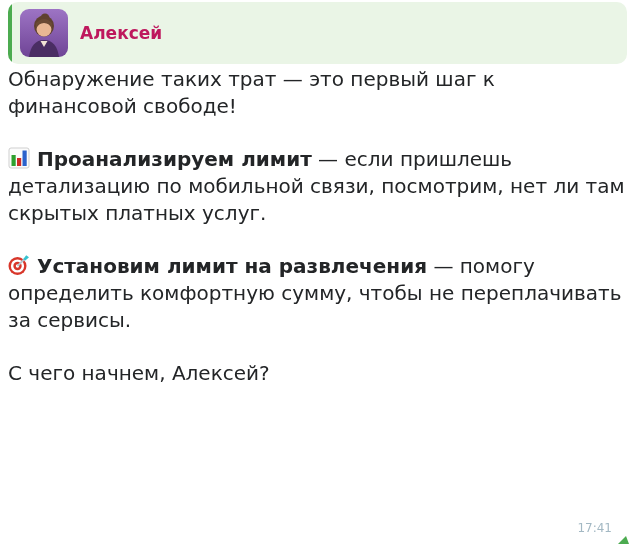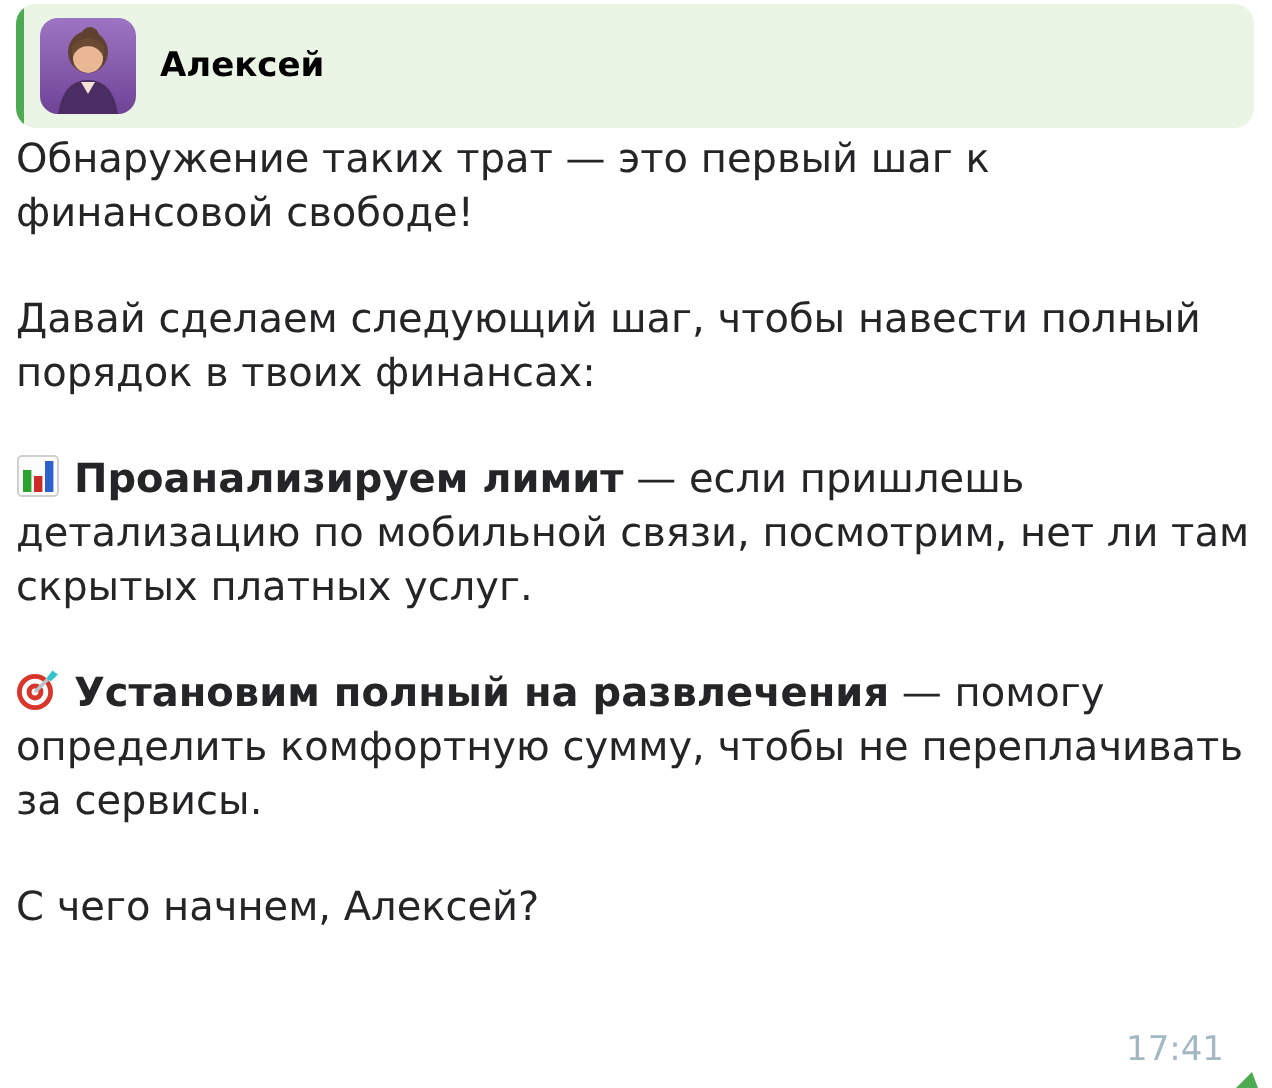--- a/index.html
+++ b/index.html
@@ -42,21 +42,21 @@
   .quote-avatar svg { display: block; width: 48px; height: 48px; }
   .quote-texts {
     margin-left: 12px;
     min-width: 0;
     display: flex;
     flex-direction: column;
     justify-content: center;
     line-height: 24px;
   }
   .quote-author {
-    color: #000000;
+    color: #be185d;
     font-weight: bold;
     font-size: 17px;
     white-space: nowrap;
   }
   .quote-preview {
     color: #232527;
     font-size: 17px;
     white-space: nowrap;
     overflow: hidden;
     text-overflow: ellipsis;
@@ -78,21 +78,21 @@
     width: 22px; height: 22px;
     vertical-align: -3px;
     margin-right: 7px;
   }
   .emoji svg { display: block; width: 22px; height: 22px; }
 
   
   .timestamp {
     position: absolute;
     right: 24px; bottom: 9px;
-    font-size: 17px;
+    font-size: 12px;
     color: #a3b8c3;
   }
   .check-tip {
     position: absolute;
     right: 4px; bottom: 0;
     width: 14px; height: 8px;
   }
   .check-tip svg { display: block; width: 14px; height: 8px; }
 </style>
 </head>
@@ -117,35 +117,34 @@
       <path d="M20.5 32 l3.5 6 l3.5 -6 z" fill="#f2e3d5"></path>
     </svg>
   </span>
   <span class="quote-texts">
     <span class="quote-author">Алексей</span>
   </span>
 </div>
 
 <div class="message-body" id="paragraphs">
     <p class="para"><span>Обнаружение таких трат — это первый шаг к финансовой свободе!</span></p>
-    <p class="para"><span>Давай сделаем следующий шаг, чтобы навести полный порядок в твоих финансах:</span></p>
     <p class="para"><span class="emoji"><svg viewBox="0 0 22 22" xmlns="http://www.w3.org/2000/svg" aria-hidden="true">
           <rect x="1" y="1" width="20" height="20" rx="2" fill="#fcfcfc" stroke="#cfcfcf" stroke-width="1"></rect>
           <rect x="3.5" y="8" width="4.2" height="11" fill="#2ea02e"></rect>
           <rect x="9" y="11" width="4.2" height="8" fill="#cf2b26"></rect>
           <rect x="14.5" y="3.5" width="4.2" height="15.5" fill="#2b62cc"></rect>
         </svg></span><b>Проанализируем лимит</b><span> — если пришлешь детализацию по мобильной связи, посмотрим, нет ли там скрытых платных услуг.</span></p>
     <p class="para"><span class="emoji"><svg viewBox="0 0 22 22" xmlns="http://www.w3.org/2000/svg" aria-hidden="true">
           <circle cx="9.5" cy="12" r="9" fill="#d8362a"></circle>
           <circle cx="9.5" cy="12" r="6.6" fill="#ffffff"></circle>
           <circle cx="9.5" cy="12" r="4.2" fill="#d8362a"></circle>
           <circle cx="9.5" cy="12" r="1.7" fill="#ffffff"></circle>
           <line x1="9.5" y1="12" x2="17" y2="4.5" stroke="#b8c4cb" stroke-width="1.8"></line>
           <path d="M15.2 5.2 L18.2 1.2 L21 3.2 L17.4 6.6 Z" fill="#35c2cf"></path>
-        </svg></span><b>Установим полный на развлечения</b><span> — помогу определить комфортную сумму, чтобы не переплачивать за сервисы.</span></p>
+        </svg></span><b>Установим лимит на развлечения</b><span> — помогу определить комфортную сумму, чтобы не переплачивать за сервисы.</span></p>
     <p class="para"><span>С чего начнем, Алексей?</span></p>
   </div>
 
 <span class="timestamp">17:41</span>
 <span class="check-tip">
   <svg viewBox="0 0 14 8" xmlns="http://www.w3.org/2000/svg" aria-hidden="true">
     <path d="M0 8 L8 0 L11 8 Z" fill="#4cab50"></path>
   </svg>
 </span>
 

